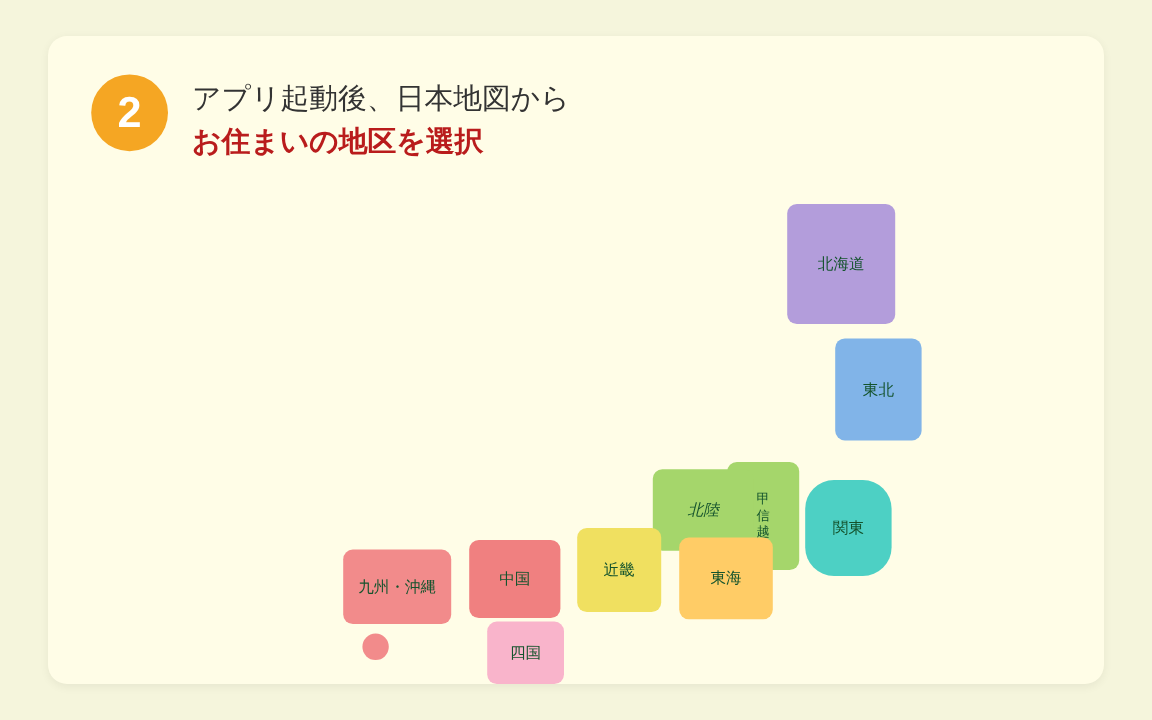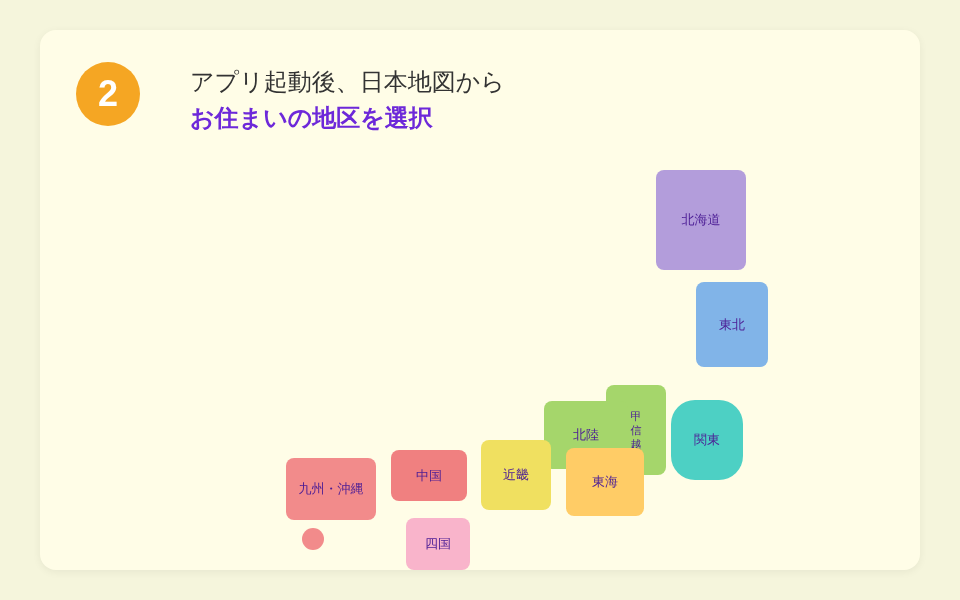--- a/index.html
+++ b/index.html
@@ -37,68 +37,67 @@
       border-radius: 50%;
       display: flex;
       align-items: center;
       justify-content: center;
       flex-shrink: 0;
     }
     .header-text {
       display: flex;
       flex-direction: column;
       padding-top: 4px;
-      margin-left: 30px;
     }
     .header-line1 {
       font-size: 24px;
       color: #333;
       font-weight: normal;
     }
     .header-line2 {
       font-size: 24px;
-      color: #6d28d9;
+      color: #b91c1c;
       font-weight: bold;
       margin-top: 4px;
     }
     .map-area {
       position: relative;
       width: 100%;
       height: 400px;
       margin-top: 8px;
     }
     .region-block {
       position: absolute;
       border-radius: 8px;
       display: flex;
       align-items: center;
       justify-content: center;
       font-size: 13px;
-      color: #4c1d95;
+      color: #14532d;
       font-weight: 500;
     }
   </style>
 </head>
 <body>
 
 <div class="card">
   <div class="header">
     <div class="step-badge">2</div>
     <div class="header-text">
       <div class="header-line1">アプリ起動後、日本地図から</div>
       <div class="header-line2">お住まいの地区を選択</div>
     </div>
   </div>
   <div class="map-area" id="map-area">
 
   <div class="region-block" style="background: rgb(179, 157, 219); width: 90px; height: 100px; left: 580px; top: 20px;">北海道</div>
       <div class="region-block" style="background: rgb(129, 180, 232); width: 72px; height: 85px; left: 620px; top: 132px;">東北</div>
       <div class="region-block" style="background: rgb(77, 208, 196); width: 72px; height: 80px; left: 595px; top: 250px; border-radius: 24px;">関東</div>
       <div class="region-block" style="background: rgb(165, 214, 107); width: 60px; height: 90px; left: 530px; top: 235px; font-size: 11px; line-height: 1.3; text-align: center;">甲<br>信<br>越</div>
-      <div class="region-block" style="background: rgb(165, 214, 107); width: 84px; height: 68px; left: 468px; top: 251px;">北陸</div>
+      <div class="region-block" style="background: rgb(165, 214, 107); width: 84px; height: 68px; left: 468px; top: 241px; font-style: italic;">北陸</div>
       <div class="region-block" style="background: rgb(255, 204, 102); width: 78px; height: 68px; left: 490px; top: 298px;">東海</div>
       <div class="region-block" style="background: rgb(240, 224, 96); width: 70px; height: 70px; left: 405px; top: 290px;">近畿</div>
-      <div class="region-block" style="background: rgb(240, 128, 128); width: 76px; height: 51px; left: 315px; top: 300px;">中国</div>
+      <div class="region-block" style="background: rgb(240, 128, 128); width: 76px; height: 65px; left: 315px; top: 300px;">中国</div>
       <div class="region-block" style="background: rgb(249, 180, 203); width: 64px; height: 52px; left: 330px; top: 368px;">四国</div>
       <div class="region-block" style="background: rgb(242, 139, 139); width: 90px; height: 62px; left: 210px; top: 308px;">九州・沖縄</div>
       <div class="region-block" style="background: rgb(242, 139, 139); width: 22px; height: 22px; left: 226px; top: 378px; border-radius: 50%;"></div>
     </div>
 </div>
 
 </body></html>

